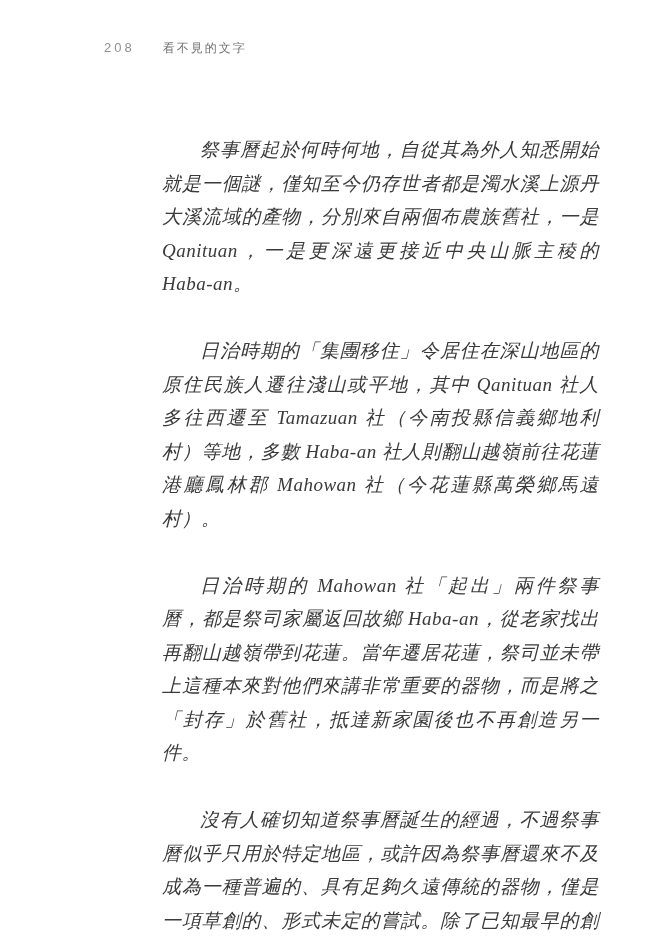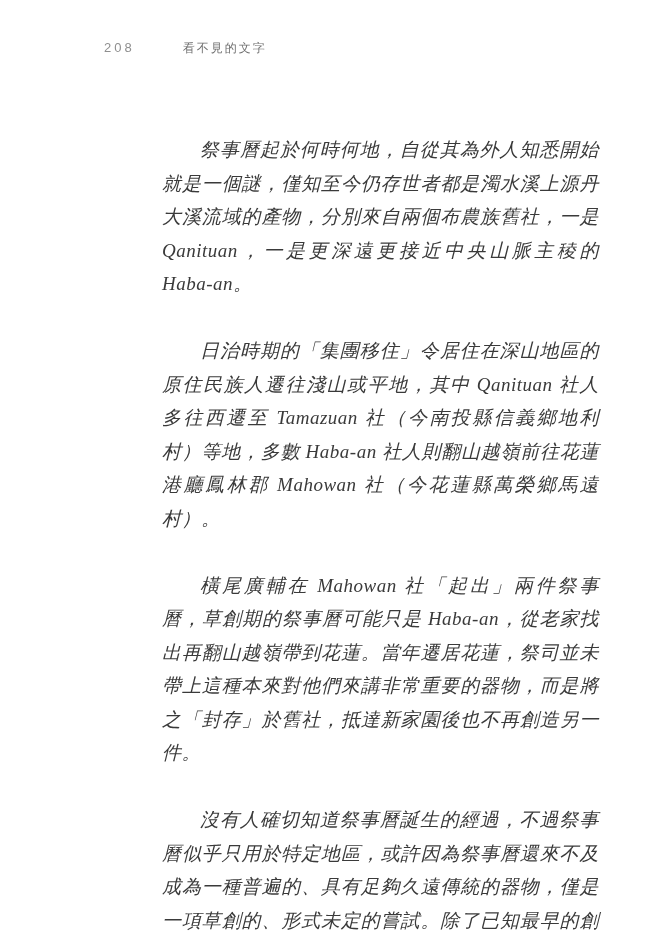--- a/index.html
+++ b/index.html
@@ -23,21 +23,21 @@
     display: flex;
     align-items: flex-start;
     font-family: "Liberation Sans", "DejaVu Sans", sans-serif;
   }
   .page-number {
     font-size: 13px;
     letter-spacing: 3px;
     color: #8f8f8f;
   }
   .running-title {
-    margin-left: 48px;
+    margin-left: 28px;
     font-size: 12px;
     letter-spacing: 2px;
     color: #6f6f6f;
   }
   .body-text {
     position: absolute;
     left: 162px;
     top: 133px;
     width: 437px;
     font-size: 19px;
@@ -62,17 +62,17 @@
 <div class="page">
 
   <header class="running-head">
     <span class="page-number">208</span>
     <span class="running-title">看不見的文字</span>
   </header>
 
   <article class="body-text">
       <p class="body-paragraph">祭事曆起於何時何地，自從其為外人知悉開始就是一個謎，僅知至今仍存世者都是濁水溪上源丹大溪流域的產物，分別來自兩個布農族舊社，一是 Qanituan，一是更深遠更接近中央山脈主稜的 Haba-an。</p>
       <p class="body-paragraph">日治時期的「集團移住」令居住在深山地區的原住民族人遷往淺山或平地，其中 Qanituan 社人多往西遷至 Tamazuan 社（今南投縣信義鄉地利村）等地，多數 Haba-an 社人則翻山越嶺前往花蓮港廳鳳林郡 Mahowan 社（今花蓮縣萬榮鄉馬遠村）。</p>
-      <p class="body-paragraph">橫尾廣輔在 Mahowan 社「起出」兩件祭事曆，草創期的祭事曆可能只是 Haba-an，從老家找出再翻山越嶺帶到花蓮。當年遷居花蓮，祭司並未帶上這種本來對他們來講非常重要的器物，而是將之「封存」於舊社，抵達新家園後也不再創造另一件。</p>
+      <p class="body-paragraph">日治時期的 Mahowan 社「起出」兩件祭事曆，都是祭司家屬返回故鄉 Haba-an，從老家找出再翻山越嶺帶到花蓮。當年遷居花蓮，祭司並未帶上這種本來對他們來講非常重要的器物，而是將之「封存」於舊社，抵達新家園後也不再創造另一件。</p>
       <p class="body-paragraph">沒有人確切知道祭事曆誕生的經過，不過祭事曆似乎只用於特定地區，或許因為祭事曆還來不及成為一種普遍的、具有足夠久遠傳統的器物，僅是一項草創的、形式未定的嘗試。除了已知最早的創造者 Laung Mangdavan，就算將祖傳祭儀知識變成有形的祭事曆似乎也不具備積極意義，草創期的祭事曆可能只是「同業」之間彼此聽聞而零星產生的仿效之物。</p>
     </article>
 
 </div>
 
 </body></html>

